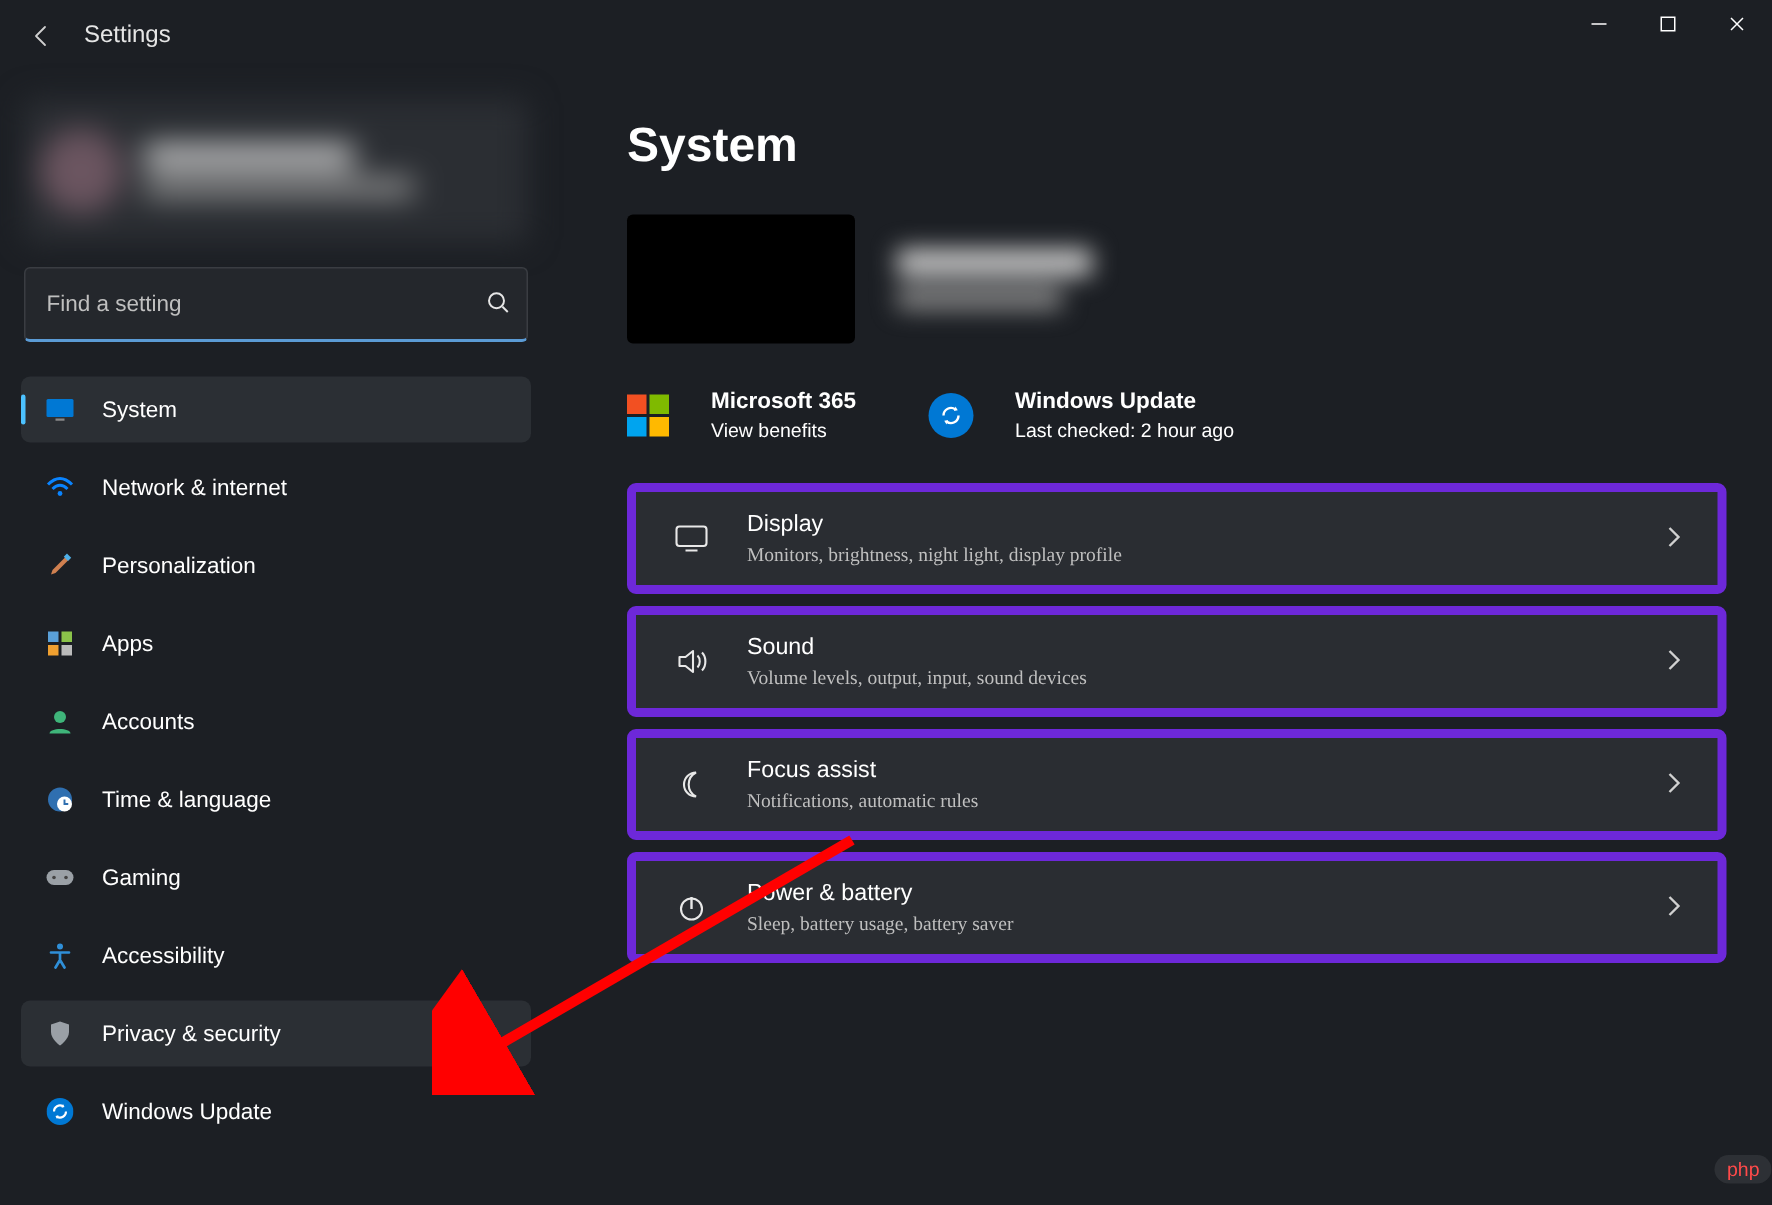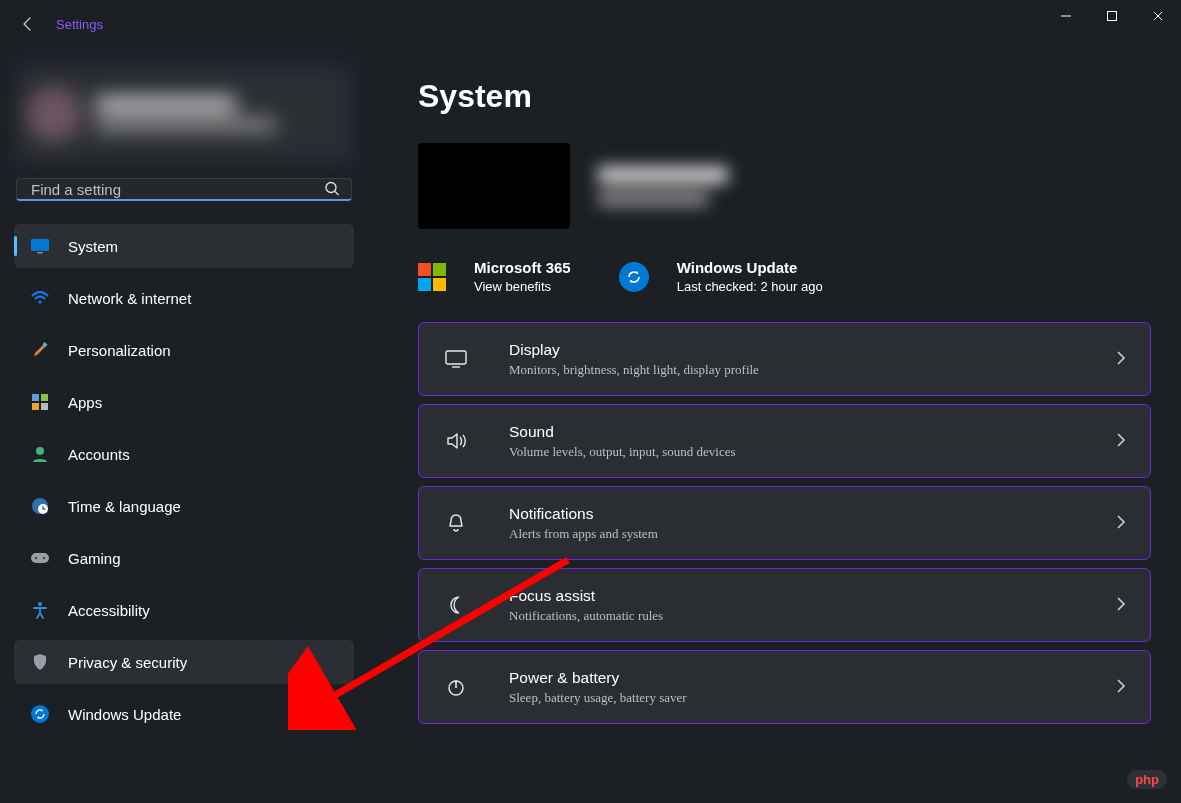--- a/index.html
+++ b/index.html
@@ -17,21 +17,21 @@
     display: flex;
     align-items: center;
     padding: 0 8px;
   }
   .titlebar .back {
     width: 40px; height: 40px;
     display:flex;align-items:center;justify-content:center;
     color:#cfcfcf;
   }
   .titlebar .app-title {
-    font-size: 13px; color:#8b5cf6; margin-left: 8px;
+    font-size: 16px; color:#e5e5e5; margin-left: 8px;
   }
   .window-controls {
     position: absolute; top: 0; right: 0;
     display:flex;
   }
   .window-controls .wc {
     width: 46px; height: 32px;
     display:flex;align-items:center;justify-content:center;
     color:#ffffff;
   }
@@ -56,21 +56,21 @@
     width:56px; height:56px; border-radius:50%; background:#6b5560;
   }
   .account-block .lines .l1 { width:140px;height:14px;background:#d8d8d8;border-radius:3px;margin-bottom:8px;}
   .account-block .lines .l2 { width:180px;height:12px;background:#9a9a9a;border-radius:3px;}
   .search-wrap {
     position:relative;
     margin: 0 4px 20px 4px;
   }
   .search {
     width: 100%;
-    height: 23px;
+    height: 50px;
     background: #24272c;
     border: 1px solid #3a3d42;
     border-bottom: 2px solid #5b9bd5;
     border-radius: 4px;
     color: #ffffff;
     padding: 0 42px 0 14px;
     font-size: 15px;
     outline: none;
   }
   .search::placeholder { color: #bfbfbf; }
@@ -135,42 +135,42 @@
   .ms-logo span:nth-child(2){background:#7fba00;}
   .ms-logo span:nth-child(3){background:#00a4ef;}
   .ms-logo span:nth-child(4){background:#ffb900;}
   .wu-icon {
     width:30px;height:30px;border-radius:50%;background:#0078d4;
     display:flex;align-items:center;justify-content:center;color:#fff;
   }
   .settings-list { display:flex; flex-direction:column; gap:8px; }
   .setting-row {
     background:#2a2d32;
-    border:1px solid #6d28d9;
+    border:6px solid #6d28d9;
     border-radius:6px;
     height:74px;
     display:flex; align-items:center;
     padding: 0 24px;
-    gap:40px;
+    gap:24px;
     cursor:pointer;
   }
   .setting-row .row-icon { width:26px; display:flex; justify-content:center; color:#e8e8e8;}
   .setting-row .row-text { flex:1; }
   .setting-row .row-title { font-size:15.5px; }
   .setting-row .row-sub { font-size:13px; color:#bfbfbf; margin-top:3px;font-family:Liberation Serif, serif;}
   .setting-row .chev { color:#d0d0d0; }
   .arrow-annot {
     position:absolute;
     left:288px; top:530px;
     pointer-events:none;
     z-index:50;
   }
   .badge-php {
-    position:absolute; right:14px; bottom:14px;
-    color:#ff4a4a; font-weight:bold; font-size:13px;
+    position:absolute; right:0; bottom:14px;
+    color:#ff4a4a; font-weight:normal; font-size:13px;
     background:rgba(255,255,255,0.08); padding:2px 8px; border-radius:10px;
   }
 </style>
 </head>
 <body>
 
 <div class="titlebar">
   <div class="back">
     <svg width="16" height="16" viewBox="0 0 16 16">
         <path d="M10 2 4 8l6 6" stroke="#cfcfcf" stroke-width="1.2" fill="none" stroke-linecap="round" stroke-linejoin="round"></path>
@@ -379,34 +379,20 @@
           <div class="row-title">Sound</div>
           <div class="row-sub">Volume levels, output, input, sound devices</div>
         </div>
         <span class="chev"><svg width="10" height="16">
               <path d="M2 2l6 6-6 6" stroke="#d0d0d0" stroke-width="1.6" fill="none"></path>
             </svg></span>
       </div>
       <div class="setting-row">
         <span class="row-icon">
             <svg width="22" height="22">
-              <path d="M11 3c3 0 5 2 5 6l1 5H5l1-5c0-4 2-6 5-6zM9 17a2 2 0 004 0" stroke="#e8e8e8" stroke-width="1.4" fill="none" stroke-linejoin="round"></path>
-            </svg>
-          </span>
-        <div class="row-text">
-          <div class="row-title">Notifications</div>
-          <div class="row-sub">Alerts from apps and system</div>
-        </div>
-        <span class="chev"><svg width="10" height="16">
-              <path d="M2 2l6 6-6 6" stroke="#d0d0d0" stroke-width="1.6" fill="none"></path>
-            </svg></span>
-      </div>
-      <div class="setting-row">
-        <span class="row-icon">
-            <svg width="22" height="22">
               <path d="M14 3a8 8 0 100 16 9 9 0 010-16z" stroke="#e8e8e8" stroke-width="1.4" fill="none"></path>
             </svg>
           </span>
         <div class="row-text">
           <div class="row-title">Focus assist</div>
           <div class="row-sub">Notifications, automatic rules</div>
         </div>
         <span class="chev"><svg width="10" height="16">
               <path d="M2 2l6 6-6 6" stroke="#d0d0d0" stroke-width="1.6" fill="none"></path>
             </svg></span>

